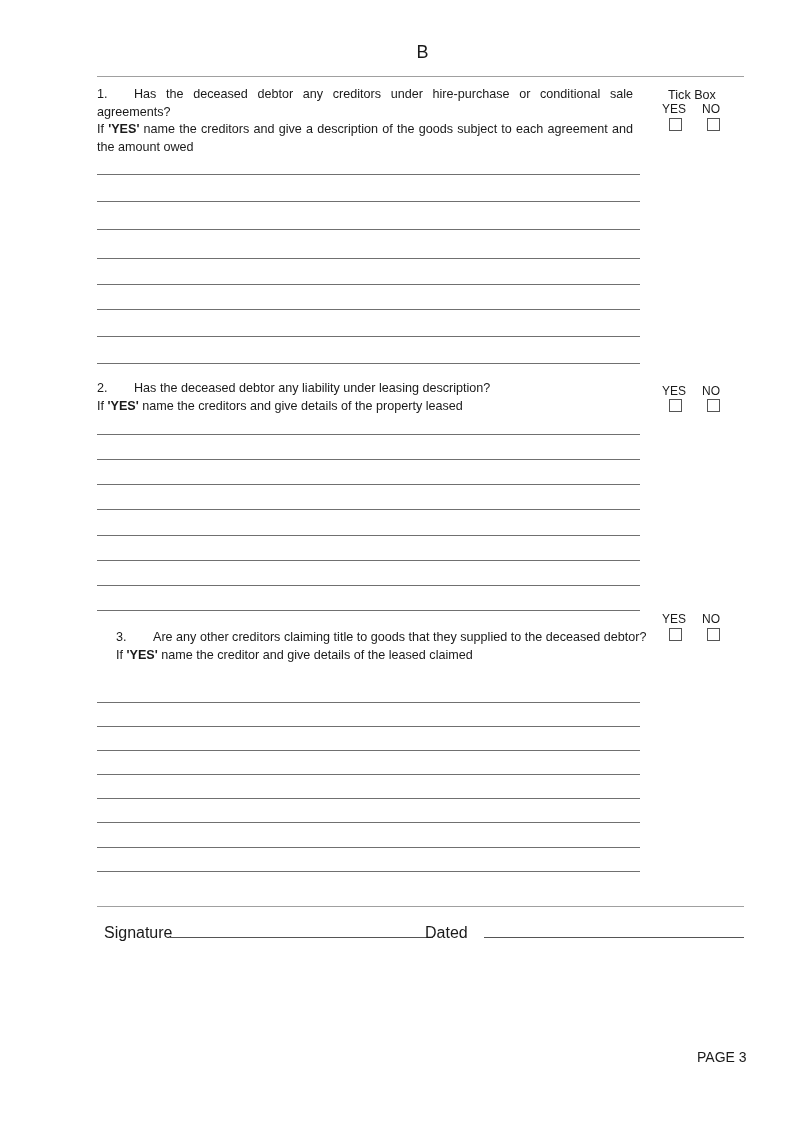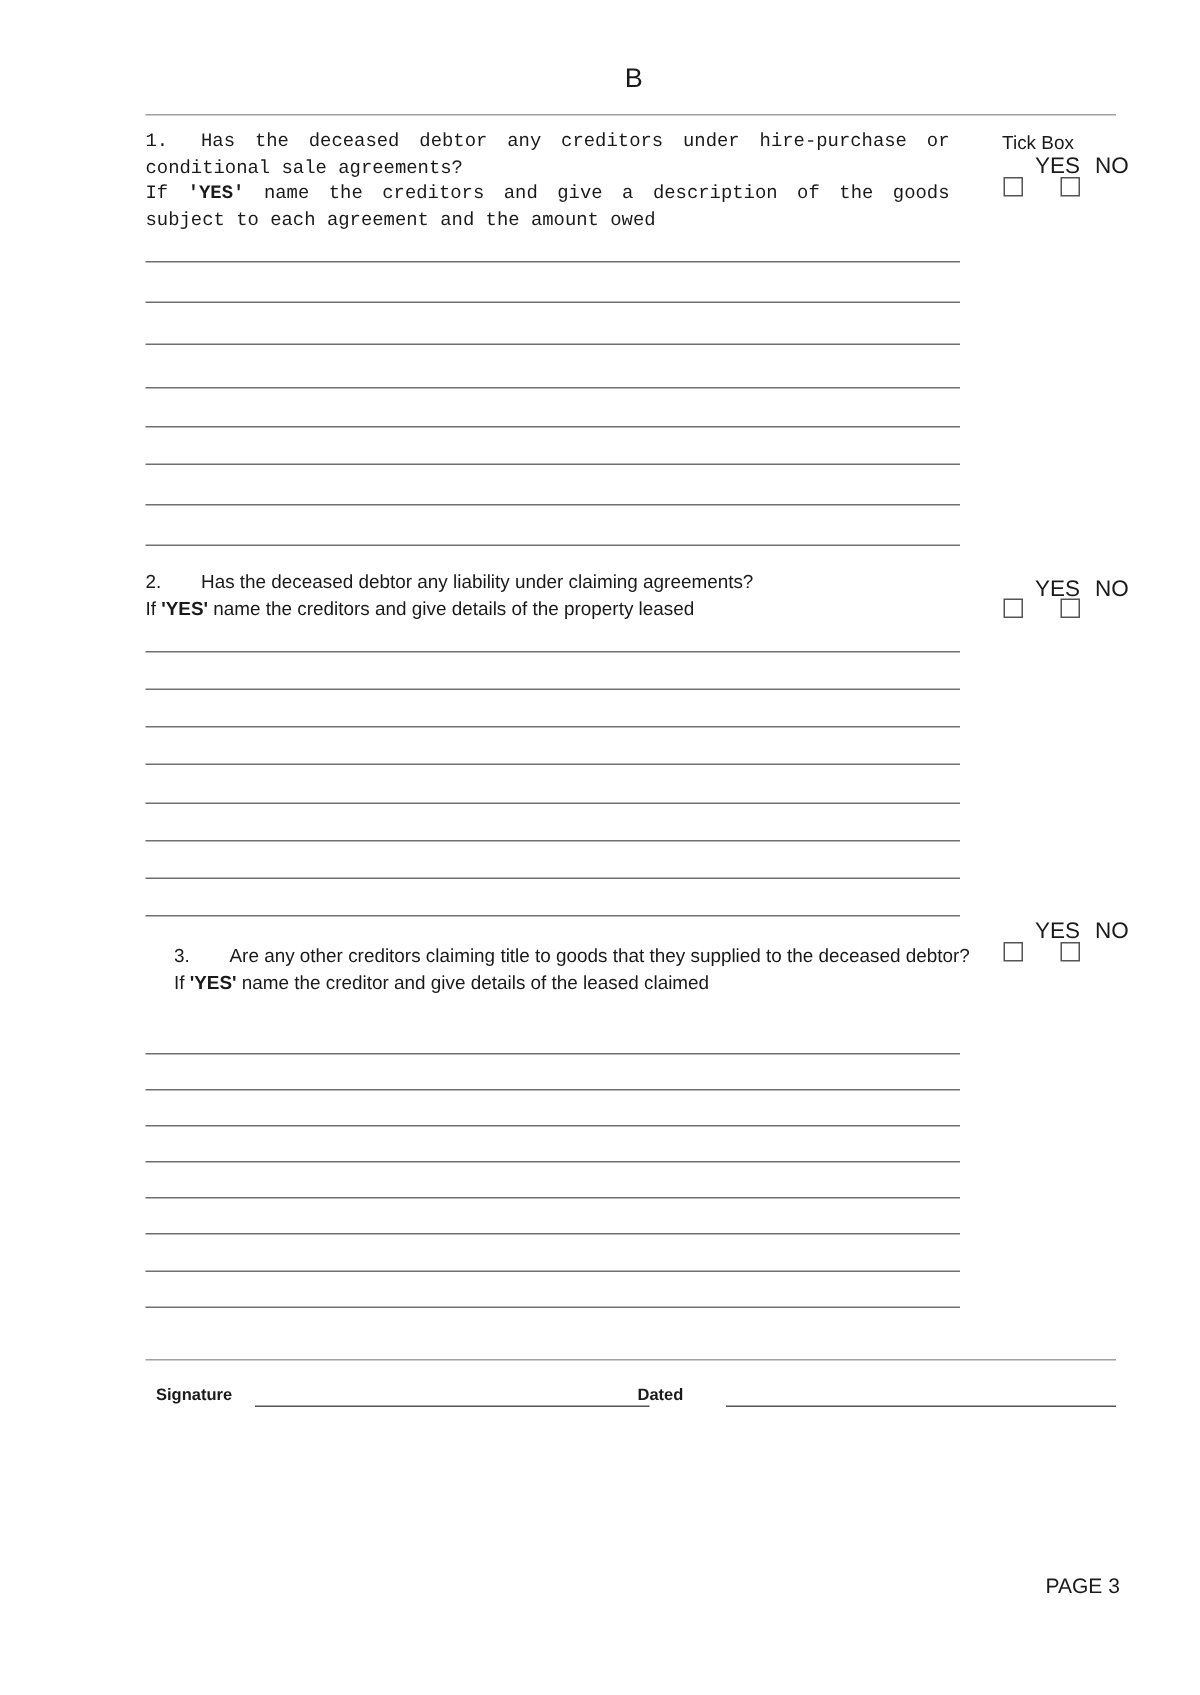--- a/index.html
+++ b/index.html
@@ -8,56 +8,56 @@
     font-family: "Liberation Sans", sans-serif; color: #1a1a1a;
   }
   .abs { position: absolute; }
   .section-letter { left: 0; width: 845px; top: 42px; text-align: center; font-size: 18px; }
   .hr-full { left: 97px; width: 647px; height: 0; border-top: 1.5px solid #a0a0a0; }
   .q-text { left: 97px; width: 536px; font-size: 12.6px; line-height: 17.5px; text-align: justify; }
   .q-text .num { display: inline-block; width: 37px; }
   .q-text b { font-weight: bold; }
   .ans-line { left: 97px; width: 543px; height: 0; border-top: 1.3px solid #707070; }
   .tick-header { font-size: 12.6px; line-height: 14px; text-align: center; }
-  .yn-label { font-size: 15px; margin-left: 28px; }
+  .yn-label { font-size: 12px; }
   .checkbox {
     width: 13px; height: 13px; border: 1.2px solid #555; background: #fff; box-sizing: border-box;
     cursor: pointer;
   }
-  .sig-label { font-size: 11px; font-weight: bold; }
+  .sig-label { font-size: 16px; }
   .sig-line { height: 0; border-top: 1.3px solid #555; }
   .page-no { font-size: 14px; }
 </style>
 </head>
 <body>
 
 <div class="abs section-letter">B</div>
 <div class="abs hr-full" style="top:76px;"></div>
 
-<div class="abs q-text" style="top:86px;font-family:Liberation Mono, monospace;">
+<div class="abs q-text" style="top:86px;">
   <span class="num">1.</span><span>Has the deceased debtor any creditors under hire-purchase or conditional sale agreements?</span><br>
   <span>If </span><b>'YES'</b><span> name the creditors and give a description of the goods subject to each agreement and the amount owed</span>
 </div>
 <div class="abs tick-header" style="left:656px; width:72px; top:88px;">Tick Box</div>
 <div class="abs yn-label" style="left:662px; top:102px;">YES</div>
 <div class="abs yn-label" style="left:702px; top:102px;">NO</div>
 <div class="abs checkbox" style="left:669px; top:118px;"></div>
 <div class="abs checkbox" style="left:707px; top:118px;"></div>
 
 <div class="abs ans-line" style="top:174px;"></div>
 <div class="abs ans-line" style="top:201px;"></div>
 <div class="abs ans-line" style="top:229px;"></div>
 <div class="abs ans-line" style="top:258px;"></div>
 <div class="abs ans-line" style="top:284px;"></div>
 <div class="abs ans-line" style="top:309px;"></div>
 <div class="abs ans-line" style="top:336px;"></div>
 <div class="abs ans-line" style="top:363px;"></div>
 
 <div class="abs q-text" style="top:380px;">
-  <span class="num">2.</span><span>Has the deceased debtor any liability under claiming agreements?</span><br>
+  <span class="num">2.</span><span>Has the deceased debtor any liability under leasing description?</span><br>
   <span>If </span><b>'YES'</b><span> name the creditors and give details of the property leased</span>
 </div>
 <div class="abs yn-label" style="left:662px; top:384px;">YES</div>
 <div class="abs yn-label" style="left:702px; top:384px;">NO</div>
 <div class="abs checkbox" style="left:669px; top:399px;"></div>
 <div class="abs checkbox" style="left:707px; top:399px;"></div>
 
 <div class="abs ans-line" style="top:434px;"></div>
 <div class="abs ans-line" style="top:459px;"></div>
 <div class="abs ans-line" style="top:484px;"></div>

